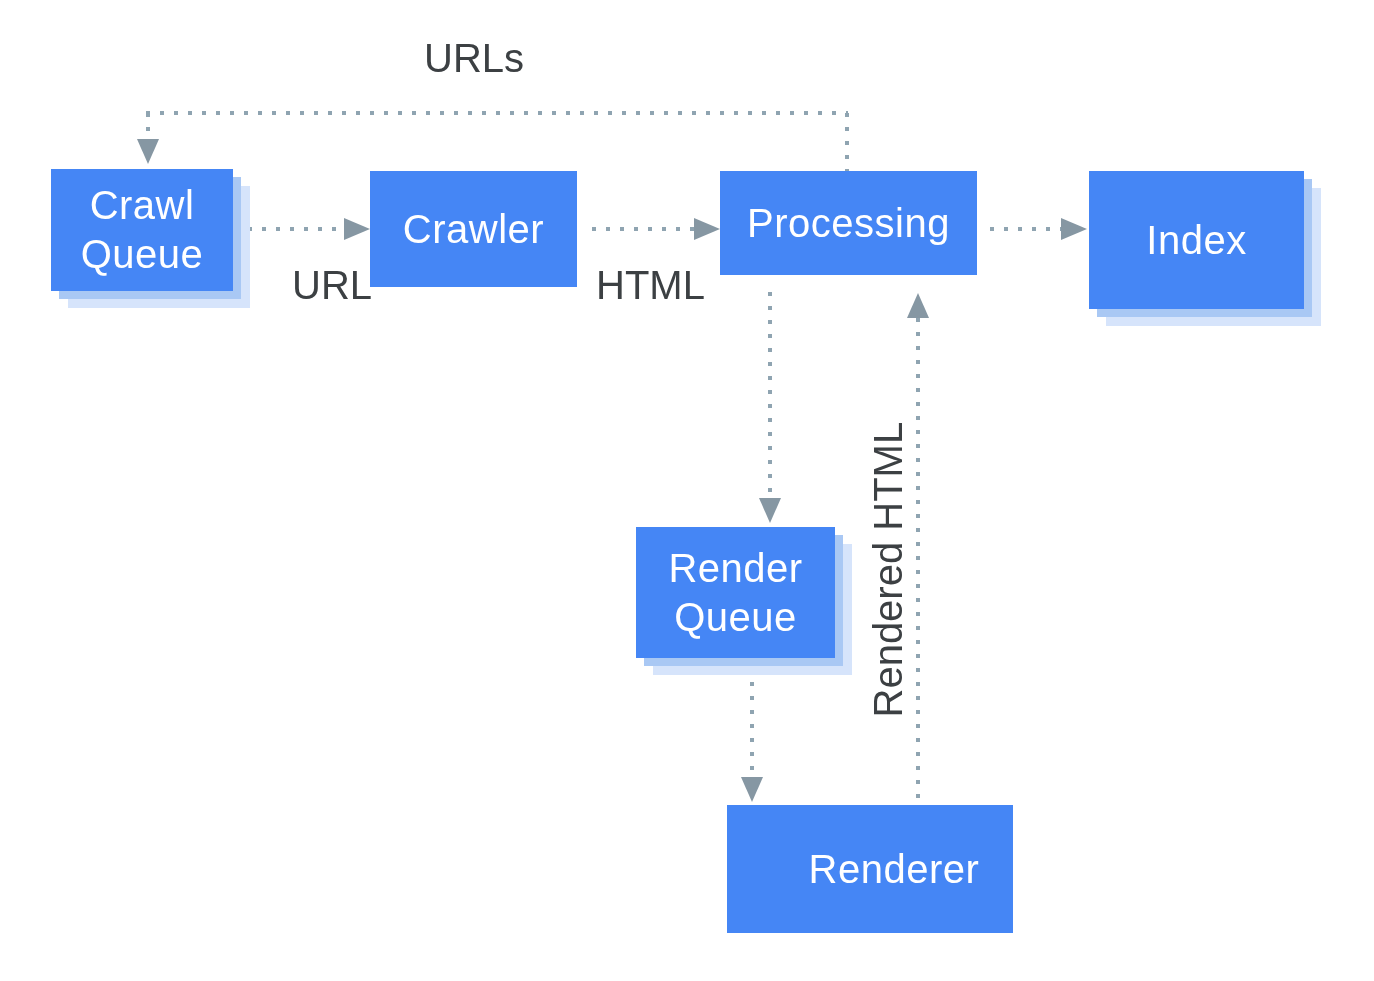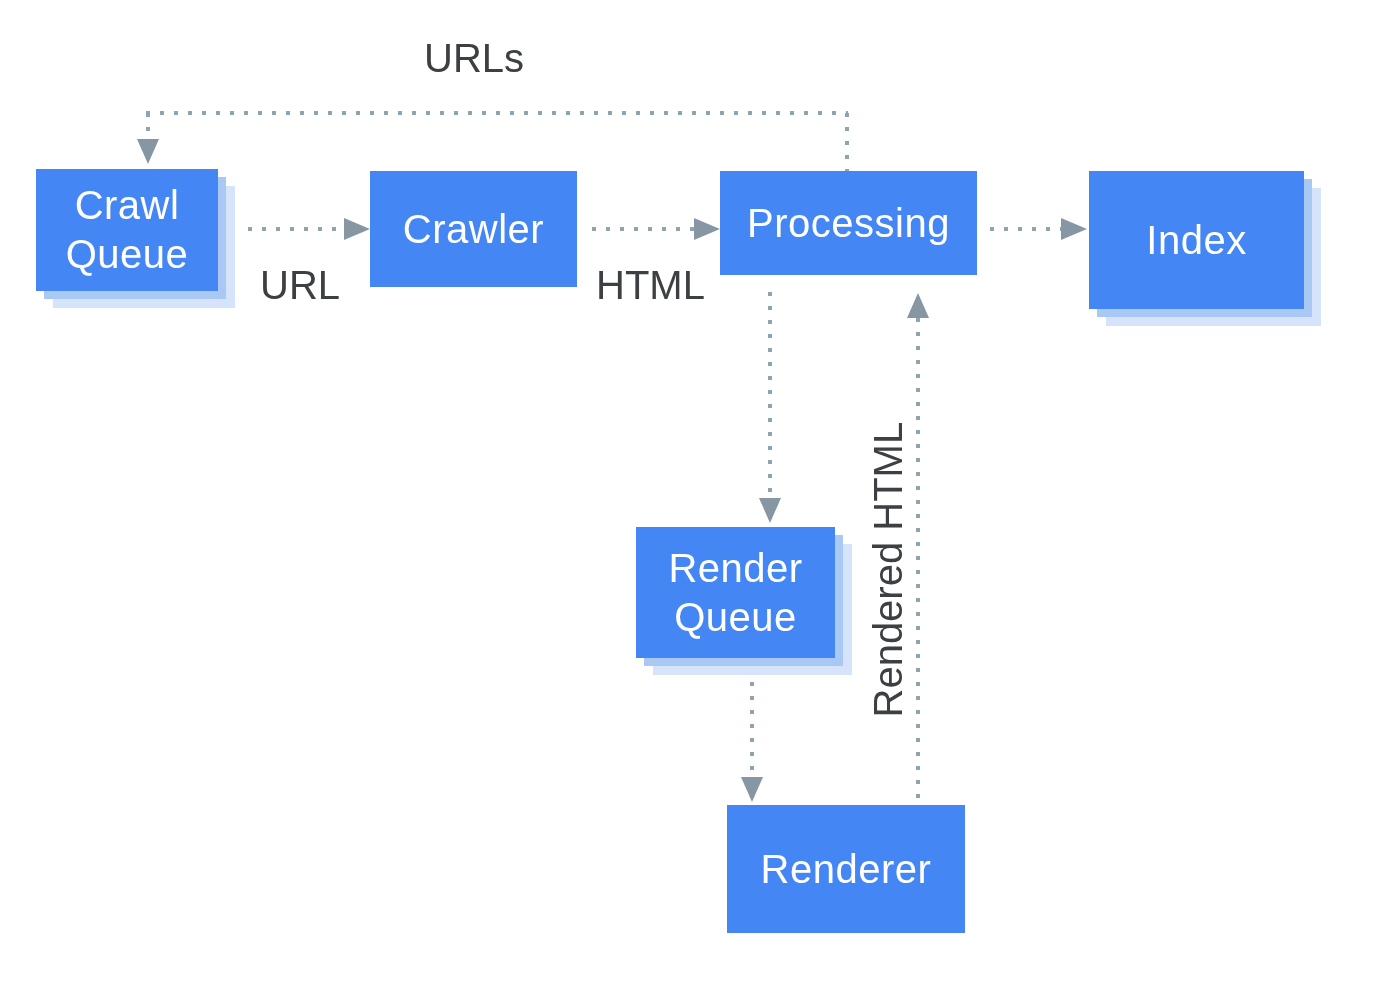--- a/index.html
+++ b/index.html
@@ -23,36 +23,36 @@
   .node{
     position:absolute;
     background:var(--blue);
     color:var(--nodetext);
     display:flex;align-items:center;justify-content:center;
     text-align:center;
     font-size:40px;font-weight:500;line-height:1.22;
     letter-spacing:0.5px;
   }
   .node.shadowed{box-shadow:8px 8px 0 var(--sh1), 17px 17px 0 var(--sh2);}
-  #n-crawl-queue {left:36px;  top:169px; width:182px; height:122px;}
+  #n-crawl-queue {left:51px;  top:169px; width:182px; height:122px;}
   #n-crawler     {left:370px; top:171px; width:207px; height:116px;}
   #n-processing  {left:720px; top:171px; width:257px; height:104px;}
   #n-index       {left:1089px;top:171px; width:215px; height:138px;align-items:center;}
   #n-render-queue{left:636px; top:527px; width:199px; height:131px;text-align:center;}
-  #n-renderer    {left:727px; top:805px; width:238px; height:128px;}
+  #n-renderer    {left:727px; top:805px; width:238px; height:128px;padding-left:48px;}
 
   
   .edge-label{
     position:absolute;
     color:var(--label);
     font-size:40px;font-weight:500;
     white-space:nowrap;
   }
   #l-urls{left:392px;top:36px;margin-left:32px;}
-  #l-url {left:260px;top:263px;}
+  #l-url {left:292px;top:263px;}
   #l-html{left:596px;top:263px;}
   #l-rendered-html{
     left:743px;top:550px;width:290px;
     text-align:center;
     transform:rotate(-90deg);
   }
 
   
   .hline{
     position:absolute;height:4px;

